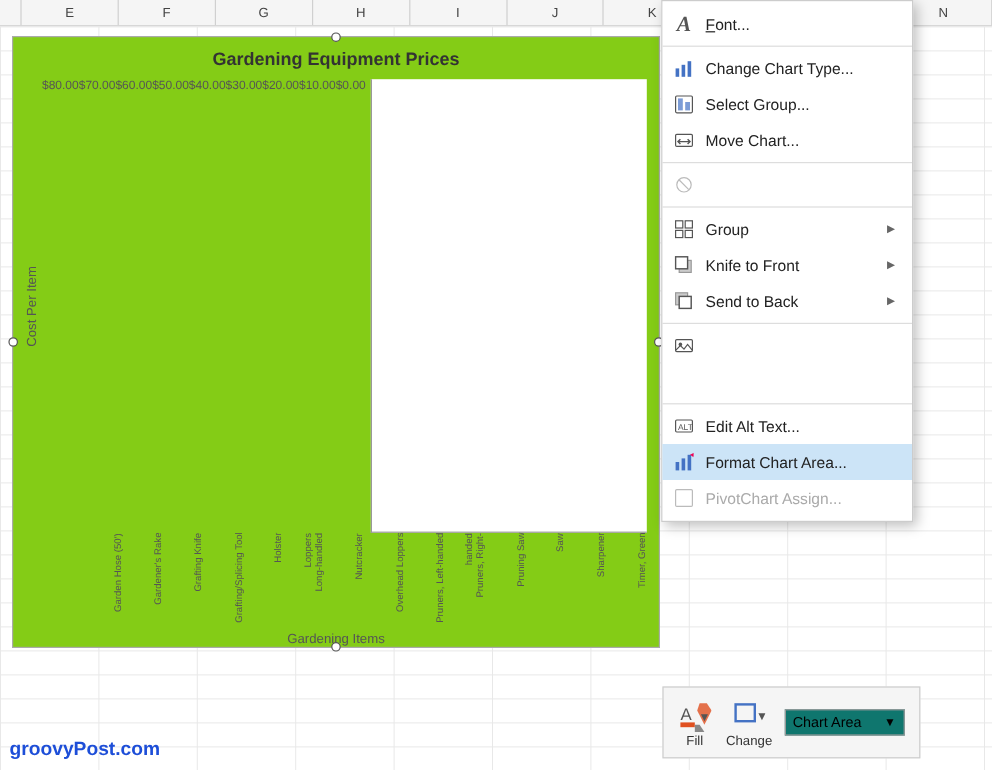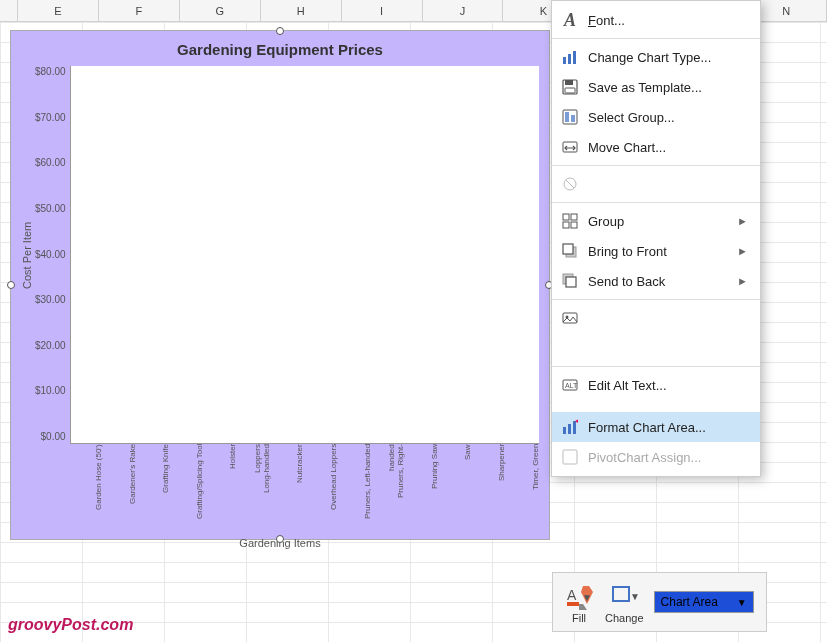--- a/index.html
+++ b/index.html
@@ -53,21 +53,21 @@
       background-size: 82px 20px;
     }
 
     
     .chart-container {
       position: absolute;
       top: 30px;
       left: 10px;
       width: 540px;
       height: 510px;
-      background: #c4b5fd;
+      background: #84cc16;
       border: 1px solid #aaa;
     }
 
     .chart-inner {
       width: 100%;
       height: 100%;
       padding: 10px;
     }
 
     .chart-title {
@@ -95,21 +95,20 @@
       border-left: 1px solid #999;
       border-bottom: 1px solid #999;
       padding: 5px 5px 0 5px;
       position: relative;
       background: #fff;
     }
 
     
     .y-ticks {
       display: flex;
-      flex-direction: column;
       justify-content: space-between;
       height: 100%;
       margin-right: 4px;
       padding-bottom: 2px;
       font-size: 10px;
       color: #555;
       text-align: right;
       flex-shrink: 0;
     }
 
@@ -133,21 +132,21 @@
       transform: rotate(180deg);
       text-align: right;
       height: 80px;
       overflow: hidden;
     }
 
     .x-axis-title {
       text-align: center;
       font-size: 11px;
       color: #555;
-      margin-top: 13px;
+      margin-top: 3px;
     }
 
     
     .context-menu {
       position: absolute;
       top: 0;
       left: 551px;
       width: 210px;
       background: #fff;
       border: 1px solid #ccc;
@@ -161,21 +160,20 @@
       align-items: center;
       padding: 5px 12px 5px 8px;
       cursor: pointer;
       font-size: 13px;
       color: #222;
       position: relative;
     }
 
     .menu-item.highlighted {
       background: #cce4f7;
-      margin-top: 12px;
     }
 
     .menu-item.disabled {
       color: #aaa;
       cursor: default;
     }
 
     .menu-icon {
       width: 20px;
       height: 20px;
@@ -243,39 +241,38 @@
       align-items: center;
       justify-content: center;
       position: relative;
     }
 
     .dropdown-selector {
       display: flex;
       align-items: center;
       border: 1px solid #999;
       padding: 3px 6px;
-      background: #1d4ed8;
+      background: #0f766e;
       font-size: 12px;
       cursor: pointer;
       min-width: 100px;
     }
 
     .dropdown-arrow {
       margin-left: auto;
       font-size: 10px;
     }
 
     
     .watermark {
       position: absolute;
       bottom: 8px;
       left: 8px;
       font-size: 16px;
-      color: #be185d;
-      font-style: italic;
+      color: #1d4ed8;
       font-weight: bold;
     }
 
     
     .chart-handle {
       position: absolute;
       width: 8px;
       height: 8px;
       background: #fff;
       border: 1px solid #555;
@@ -409,30 +406,20 @@
       <div class="menu-icon">
         <svg width="16" height="16" viewBox="0 0 16 16">
             <rect x="1" y="8" width="3" height="7" fill="#4472c4"></rect>
             <rect x="6" y="5" width="3" height="10" fill="#4472c4"></rect>
             <rect x="11" y="2" width="3" height="13" fill="#4472c4"></rect>
           </svg>
       </div>
       <span class="menu-label">Change Chart Type...</span>
     </div>
 
-    <div class="menu-item">
-      <div class="menu-icon">
-        <svg width="16" height="16" viewBox="0 0 16 16">
-            <rect x="1" y="1" width="14" height="14" rx="1" fill="none" stroke="#555" stroke-width="1.2"></rect>
-            <rect x="3" y="1" width="8" height="5" fill="#555"></rect>
-            <rect x="3" y="9" width="10" height="5" rx="0.5" fill="none" stroke="#555" stroke-width="1"></rect>
-          </svg>
-      </div>
-      <span class="menu-label">Save as Template...</span>
-    </div>
 
     <div class="menu-item">
       <div class="menu-icon">
         <svg width="16" height="16" viewBox="0 0 16 16">
             <rect x="1" y="1" width="14" height="14" rx="1" fill="none" stroke="#555" stroke-width="1"></rect>
             <rect x="3" y="3" width="4" height="10" fill="#4472c4" opacity="0.7"></rect>
             <rect x="9" y="6" width="4" height="7" fill="#4472c4" opacity="0.7"></rect>
           </svg>
       </div>
       <span class="menu-label">Select Group...</span>
@@ -476,21 +463,21 @@
       <span class="menu-arrow">►</span>
     </div>
 
     <div class="menu-item">
       <div class="menu-icon">
         <svg width="16" height="16" viewBox="0 0 16 16">
             <rect x="4" y="4" width="10" height="10" fill="#ccc" stroke="#999" stroke-width="1"></rect>
             <rect x="1" y="1" width="10" height="10" fill="white" stroke="#555" stroke-width="1.2"></rect>
           </svg>
       </div>
-      <span class="menu-label">Bring to Front</span>
+      <span class="menu-label">Knife to Front</span>
       <span class="menu-arrow">►</span>
     </div>
 
     <div class="menu-item">
       <div class="menu-icon">
         <svg width="16" height="16" viewBox="0 0 16 16">
             <rect x="1" y="1" width="10" height="10" fill="#ccc" stroke="#999" stroke-width="1"></rect>
             <rect x="4" y="4" width="10" height="10" fill="white" stroke="#555" stroke-width="1.2"></rect>
           </svg>
       </div>

